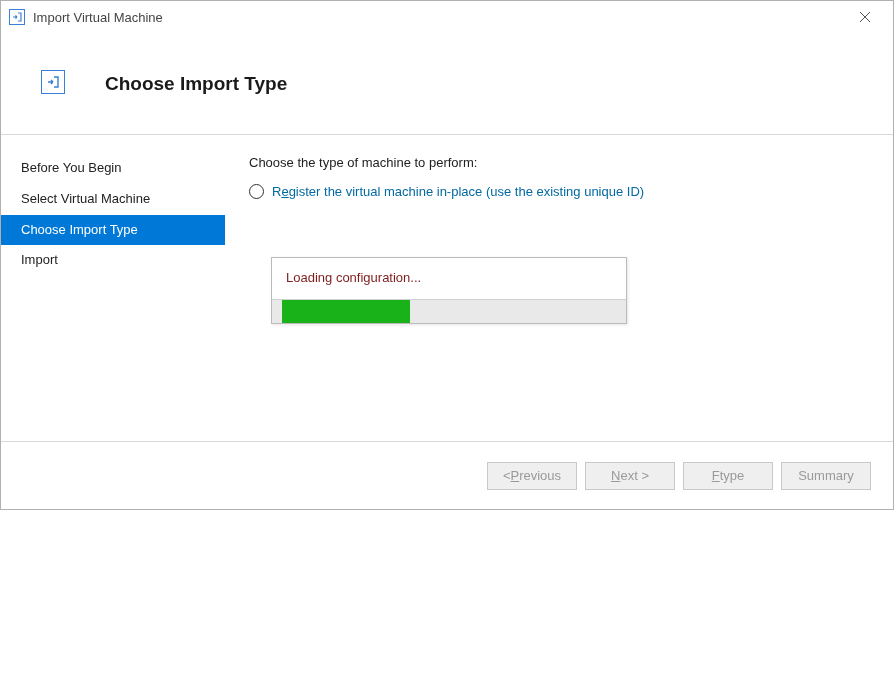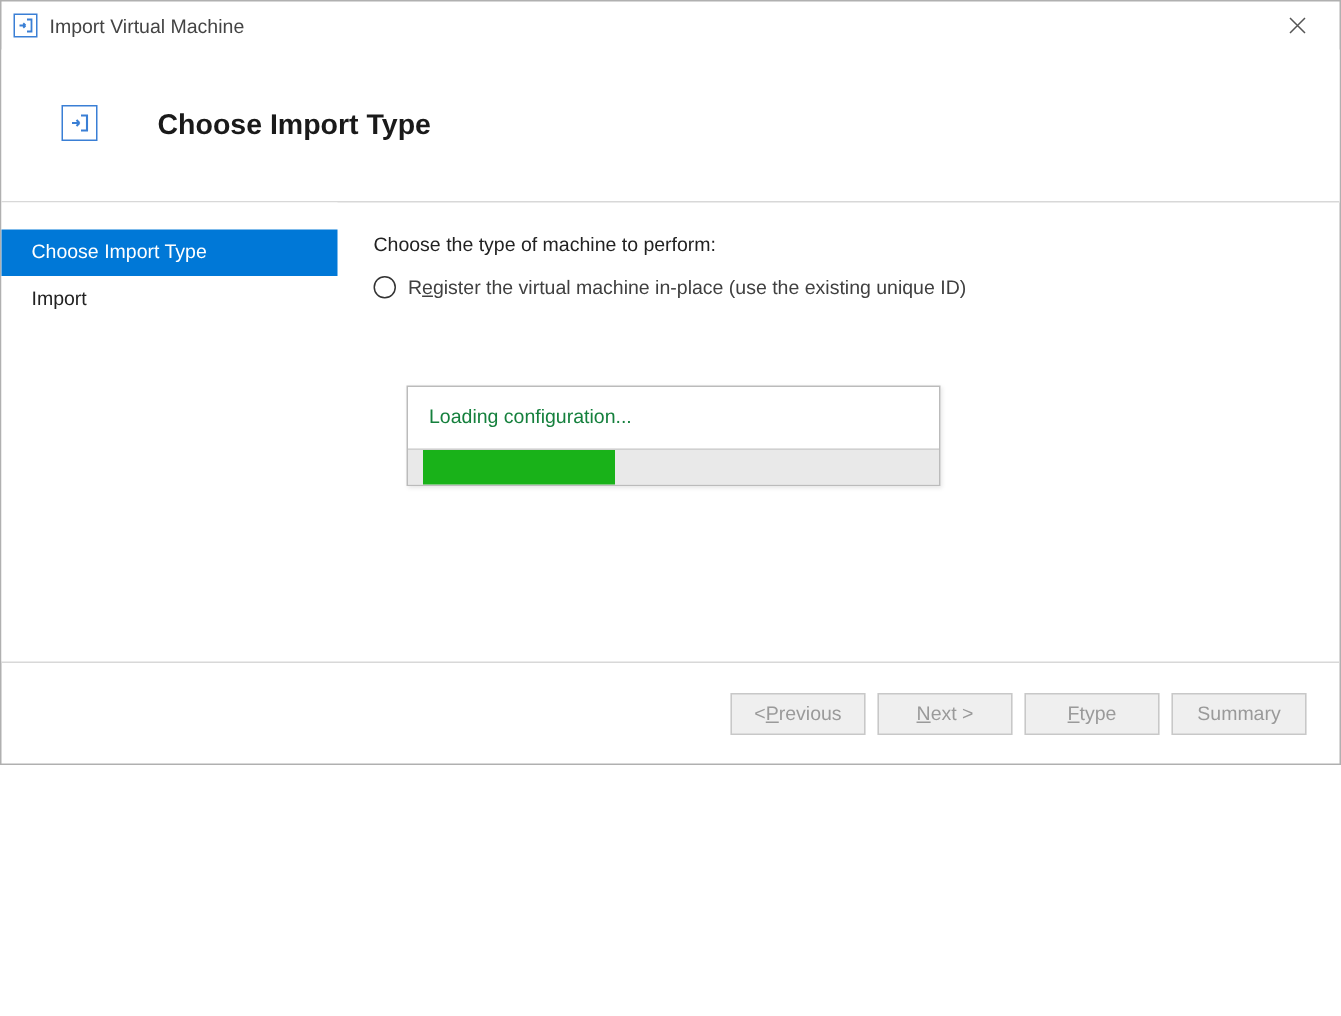--- a/index.html
+++ b/index.html
@@ -136,36 +136,36 @@
     }
     .radio-circle.checked::after {
       content: "";
       width: 7px;
       height: 7px;
       background: #000;
       border-radius: 50%;
     }
     .radio-label {
       font-size: 13px;
-      color: #404040;
+      color: #0369a1;
     }
     .radio-label .ul {
       text-decoration: underline;
     }
     .progress-box {
       margin-top: 58px;
       margin-left: 22px;
       width: 356px;
       border: 1px solid #bbb;
       background: #fff;
       box-shadow: 1px 1px 3px rgba(0,0,0,0.1);
     }
     .progress-text {
       padding: 12px 14px 14px 14px;
-      color: #15803d;
+      color: #7f1d1d;
       font-size: 13px;
     }
     .progress-track {
       height: 24px;
       background: #e9e9e9;
       border-top: 1px solid #d0d0d0;
       position: relative;
     }
     .progress-fill {
       position: absolute;
@@ -223,20 +223,22 @@
     <div class="header-icon">
       <svg viewBox="0 0 14 14">
           <path d="M2 7 L7 7 M7 7 L5 5 M7 7 L5 9 M8 2 L12 2 L12 12 L8 12" stroke="#3a7fd5" stroke-width="1.4" fill="none"></path>
         </svg>
     </div>
     <div class="header-title">Choose Import Type</div>
   </div>
 
   <div class="body">
     <div class="sidebar">
+      <div class="sidebar-item">Before You Begin</div>
+      <div class="sidebar-item">Select Virtual Machine</div>
       <div class="sidebar-item selected">Choose Import Type</div>
       <div class="sidebar-item">Import</div>
     </div>
 
     <div class="content">
       <div class="instruction">Choose the type of machine to perform:</div>
 
       <div class="radio-group">
         <div class="radio-option">
           <div class="radio-circle"></div>

